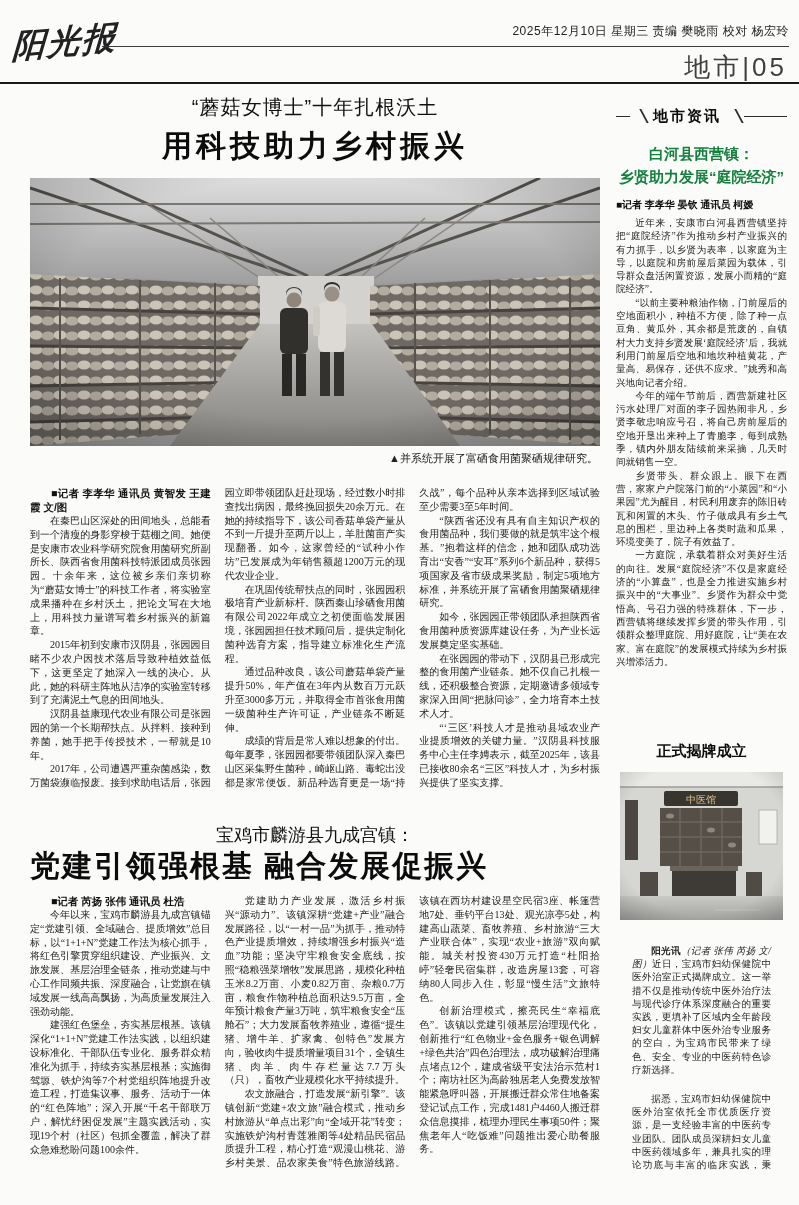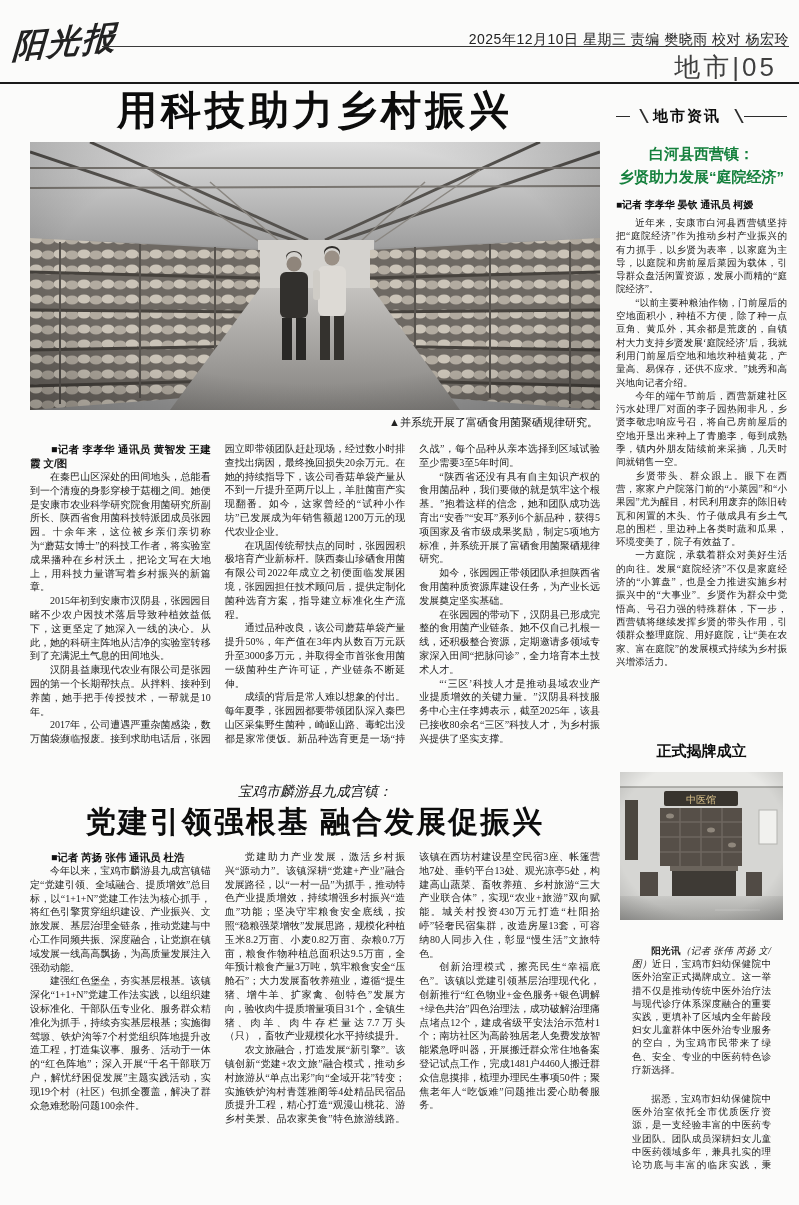--- a/index.html
+++ b/index.html
@@ -13,46 +13,46 @@
 
   
   .header{position:relative;height:82px;border-bottom:2px solid #1a1a1a;background:#fbfbfa;}
   .logo{
     position:absolute;left:12px;top:20px;
     font-family:"DejaVu Serif", serif;
     font-style:italic;font-weight:bold;font-size:33px;color:#222;
     transform:rotate(-5deg) skewX(-8deg);letter-spacing:2px;
   }
   .header-mid-line{position:absolute;left:102px;right:10px;top:46px;border-top:1.5px solid #3a3a3a;}
-  .date-line{position:absolute;right:10px;top:31px;font-size:14px;color:#222;letter-spacing:0.5px;}
-  .section-page{position:absolute;right:22px;top:50px;font-size:26px;color:#3f3f3f;letter-spacing:3px;font-weight:500;}
+  .date-line{position:absolute;right:10px;top:23px;font-size:12px;color:#222;letter-spacing:0.5px;}
+  .section-page{position:absolute;right:12px;top:50px;font-size:26px;color:#3f3f3f;letter-spacing:3px;font-weight:500;}
 
   
   .content{display:flex;gap:16px;padding:0 12px 0 30px;}
   .main-col{width:570px;flex:none;}
   .sidebar{width:171px;flex:none;}
 
   
   .kicker{margin-top:10px;text-align:center;font-size:20px;line-height:26px;color:#111;letter-spacing:1px;}
-  .main-title{text-align:center;font-size:40px;line-height:52px;font-weight:bold;letter-spacing:4px;color:#0c0c0c;}
+  .main-title{text-align:center;font-size:30px;line-height:52px;font-weight:bold;letter-spacing:4px;color:#0c0c0c;}
   .photo-main{display:block;width:570px;height:268px;margin-top:6px;background:#999;}
   .caption{height:26px;line-height:24px;text-align:right;font-size:11px;color:#222;
     font-family:"Liberation Serif", serif;padding-right:2px;}
   .body-cols{
     column-gap:14px;text-align:justify;overflow:hidden;
     font-family:"Liberation Serif", serif;color:#222;
   }
-  .main-body{column-count:3;height:330px;font-size:10px;line-height:13.8px;margin-top:6px;}
+  .main-body{column-count:3;height:330px;font-size:10px;line-height:13.8px;margin-top:14px;}
   .body-cols p{margin:0;text-indent:2em;}
   .byline{font-family:"Liberation Sans", sans-serif;font-weight:bold;font-size:10.5px;
     line-height:14px;margin:0 0 2px 0;text-indent:0;color:#111;}
 
   
-  .bottom-kicker{margin-top:8px;text-align:center;font-size:14px;line-height:22px;color:#111;font-style:italic;}
-  .bottom-title{text-align:center;font-size:30px;line-height:40px;font-weight:bold;letter-spacing:2px;color:#0c0c0c;margin-bottom:8px;}
+  .bottom-kicker{margin-top:8px;text-align:center;font-size:18px;line-height:22px;color:#111;}
+  .bottom-title{font-size:30px;line-height:40px;font-weight:bold;letter-spacing:2px;color:#0c0c0c;margin-bottom:8px;}
   .bottom-body{column-count:3;height:298px;font-size:10px;line-height:13.8px;}
 
   
   .news-box-header{display:flex;align-items:center;margin-top:22px;height:20px;}
   .decor-line{border-top:1.5px solid #2c2c2c;flex:none;}
   .decor-line.left{width:14px;}
   .decor-line.right{flex:1;}
   .decor-slash{width:9px;height:14px;border-right:2px solid #2c2c2c;transform:skewX(28deg);flex:none;margin:0 4px;}
   .news-box-label{font-weight:bold;font-size:15px;letter-spacing:2px;padding:0 4px;color:#0d0d0d;}
 
@@ -79,20 +79,21 @@
     <div class="logo">阳光报</div>
     <div class="header-mid-line"></div>
     <div class="date-line">2025年12月10日 星期三 责编 樊晓雨 校对 杨宏玲</div>
     <div class="section-page">地市|05</div>
   </div>
 
   <div class="content">
 
     <div class="main-col">
 
+      <div class="kicker">“蘑菇女博士”十年扎根沃土</div>
       <div class="main-title">用科技助力乡村振兴</div>
 
       <svg class="photo-main" viewBox="0 0 570 268">
         <defs>
           <linearGradient id="gCeil" x1="0" y1="0" x2="0" y2="1">
             <stop offset="0" stop-color="#dedede"></stop>
               <stop offset="1" stop-color="#9e9e9e"></stop>
           </linearGradient>
           <linearGradient id="gFloor" x1="0" y1="0" x2="0" y2="1">
             <stop offset="0" stop-color="#c4c2bf"></stop>

